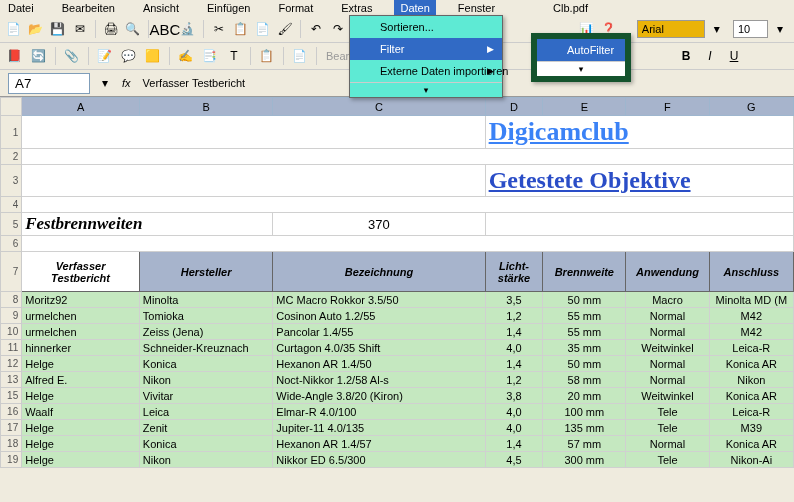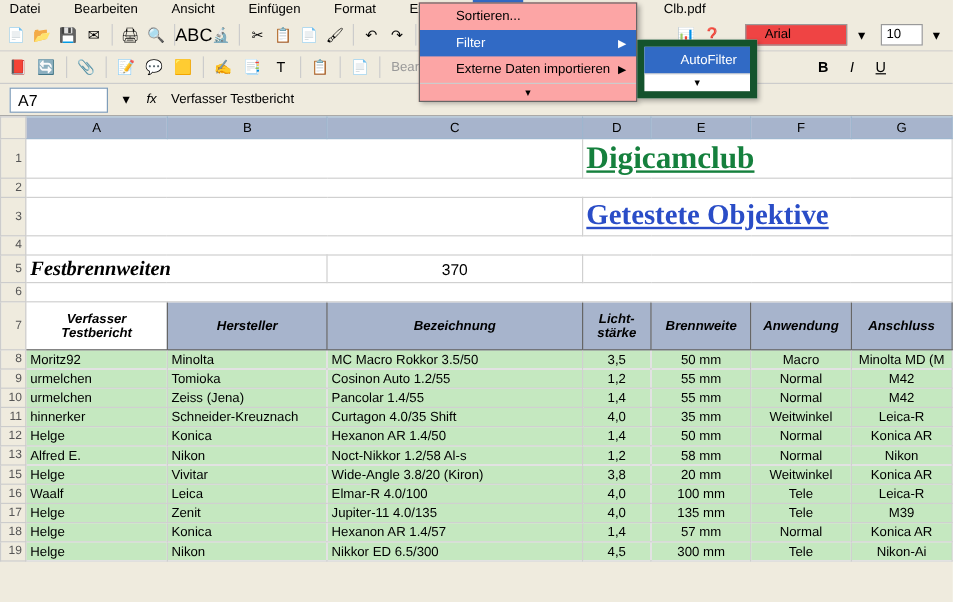--- a/index.html
+++ b/index.html
@@ -1,40 +1,40 @@
 <!DOCTYPE html>
 <html><head>
 <meta charset="utf-8">
 <style>
 * { box-sizing: border-box; margin: 0; padding: 0; font-family: Arial, sans-serif; }
 body { font-size: 11px; background: #fff; width: 794px; height: 502px; overflow: hidden; background: #efebde; }
 .toolbar { display: flex; align-items: center; padding: 2px 4px; border-bottom: 1px solid #ccc; background: #efebde; gap: 2px; }
 .toolbar-btn { width: 22px; height: 22px; display: flex; align-items: center; justify-content: center; cursor: pointer; border: 1px solid transparent; font-size: 12px; }
 .separator { width: 1px; height: 18px; background: #ccc; margin: 0 3px; }
-.font-select { border: 1px solid #999; padding: 2px 15px; font-size: 11px; width: 85px; background: #ef4444; }
+.font-select { border: 1px solid #999; padding: 2px 4px; font-size: 11px; width: 68px; background: #eab308; }
 .size-select { border: 1px solid #999; padding: 2px 4px; font-size: 11px; width: 35px; background: #fff; margin-left: 4px; }
 .cell-ref { display: flex; align-items: center; padding: 2px 4px; background: #efebde; border-bottom: 1px solid #999; }
 .cell-ref-box { border: 1px solid #7f9db9; background: #fff; padding: 2px 6px; width: 82px; margin: 0 4px; }
 .fx-label { font-style: italic; margin: 0 6px; }
-.menu-overlay { position: absolute; top: 2px; left: 349px; background: #fca5a5; border: 1px solid #666; box-shadow: 2px 2px 4px rgba(0,0,0,0.3); z-index: 100; width: 182px; }
+.menu-overlay { position: absolute; top: 15px; left: 349px; background: #5eead4; border: 1px solid #666; box-shadow: 2px 2px 4px rgba(0,0,0,0.3); z-index: 100; width: 154px; }
 .menu-item { padding: 5px 18px 5px 30px; font-size: 11px; position: relative; white-space: nowrap; }
 .menu-item.highlighted { background: #316ac5; color: #fff; }
 .menu-arrow { position: absolute; right: 8px; top: 50%; transform: translateY(-50%); font-size: 9px; }
 .menu-expand { text-align: center; padding: 2px; font-size: 9px; border-top: 1px solid #ccc; }
 .submenu { position: absolute; top: 33px; left: 531px; background: #fff; border: 6px solid #14532d; box-shadow: 2px 2px 4px rgba(0,0,0,0.3); z-index: 101; width: 100px; }
 .sheet { position: relative; background: #fff; }
 table { border-collapse: collapse; table-layout: fixed; }
 .col-h { background: #a7b4cc; border: 1px solid #9eb6ce; text-align: center; font-size: 11px; height: 18px; font-weight:normal; color:#000; }
 .row-h { background: #efebde; border: 1px solid #ccc; text-align: right; padding-right: 3px; font-size: 10px; color:#555; }
 .corner { background: #efebde; border: 1px solid #ccc; width: 22px; }
 td.cell { border: 1px solid #d0d0d0; padding: 1px 3px; font-size: 11px; height: 16px; overflow: hidden; white-space: nowrap; background: #fff; }
 td.cell.green { background: #c5e8c0; }
 td.cell.center { text-align: center; }
 th.hdr { background: #a7b4cc; border: 1px solid #666; text-align: center; font-size: 11px; font-style: italic; font-weight: bold; padding: 3px; height: 40px; }
-.title1 { font-family: 'Times New Roman', serif; font-size: 26px; font-weight: bold; text-decoration: underline; color: #15803d; }
+.title1 { font-family: 'Times New Roman', serif; font-size: 26px; font-weight: bold; text-decoration: underline; color: #3b82f6; }
 .title2 { font-family: 'Times New Roman', serif; font-size: 24px; font-weight: bold; text-decoration: underline; color: #2a4dc7; }
 .fest { font-family: 'Times New Roman', serif; font-size: 17px; font-weight: bold; font-style: italic; }
 .menu-bar { display: flex; padding: 0 2px; background: #efebde; font-size: 11px; gap: 16px; }
 .menu-bar span { padding: 2px 6px; }
 </style>
 </head>
 <body>
 
 <div class="menu-bar">
   <span>Datei</span>

